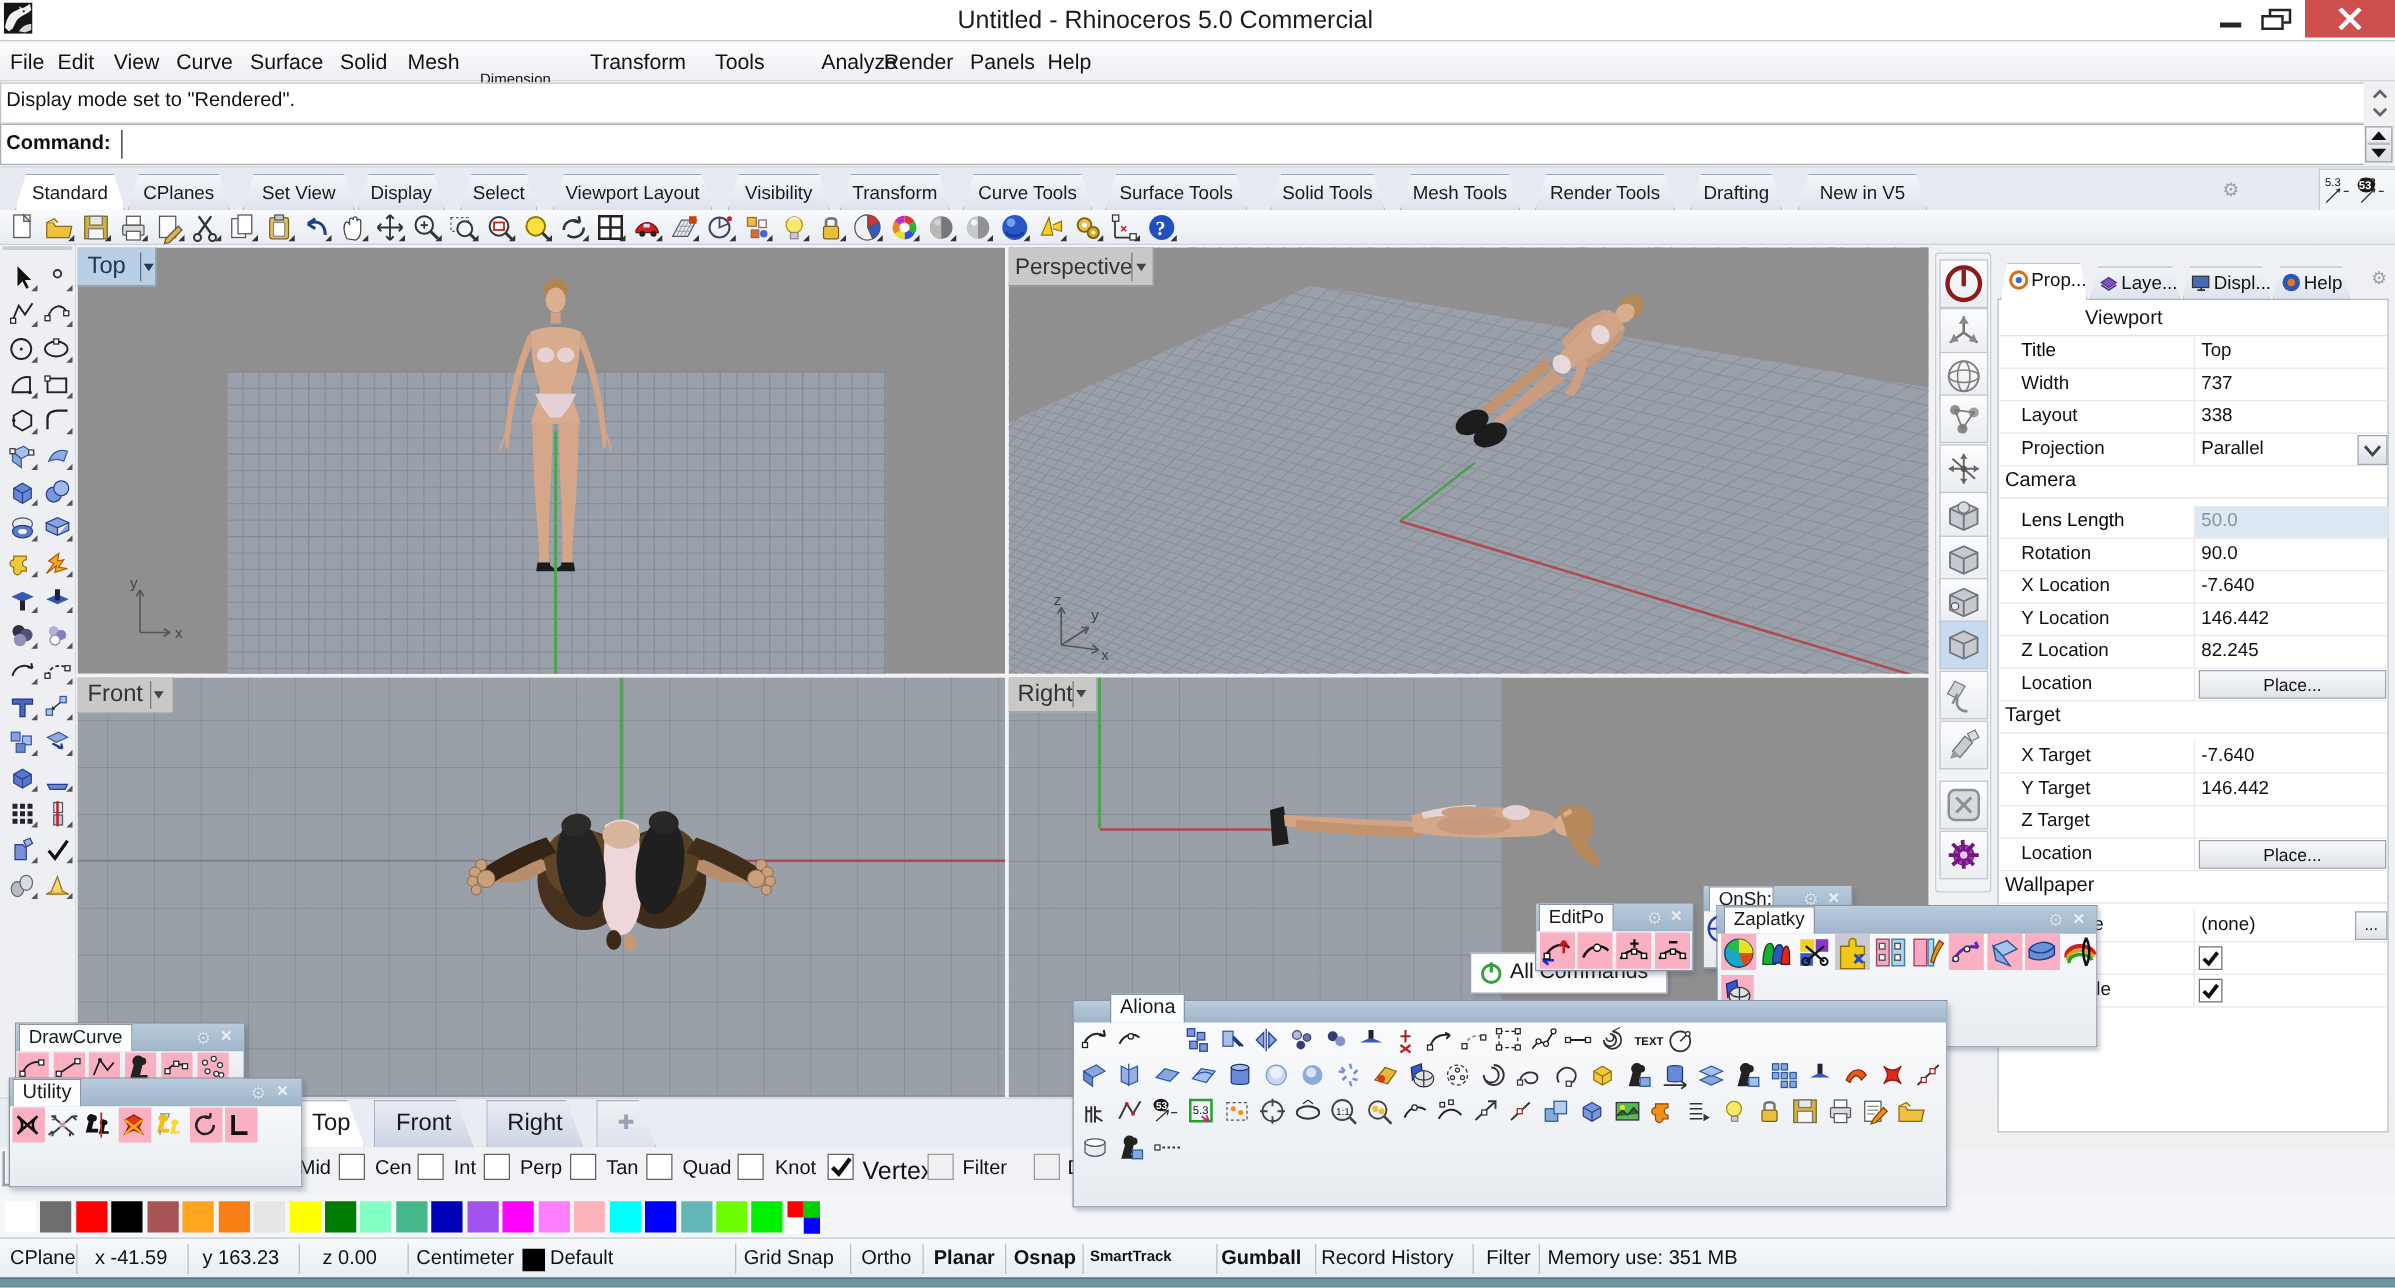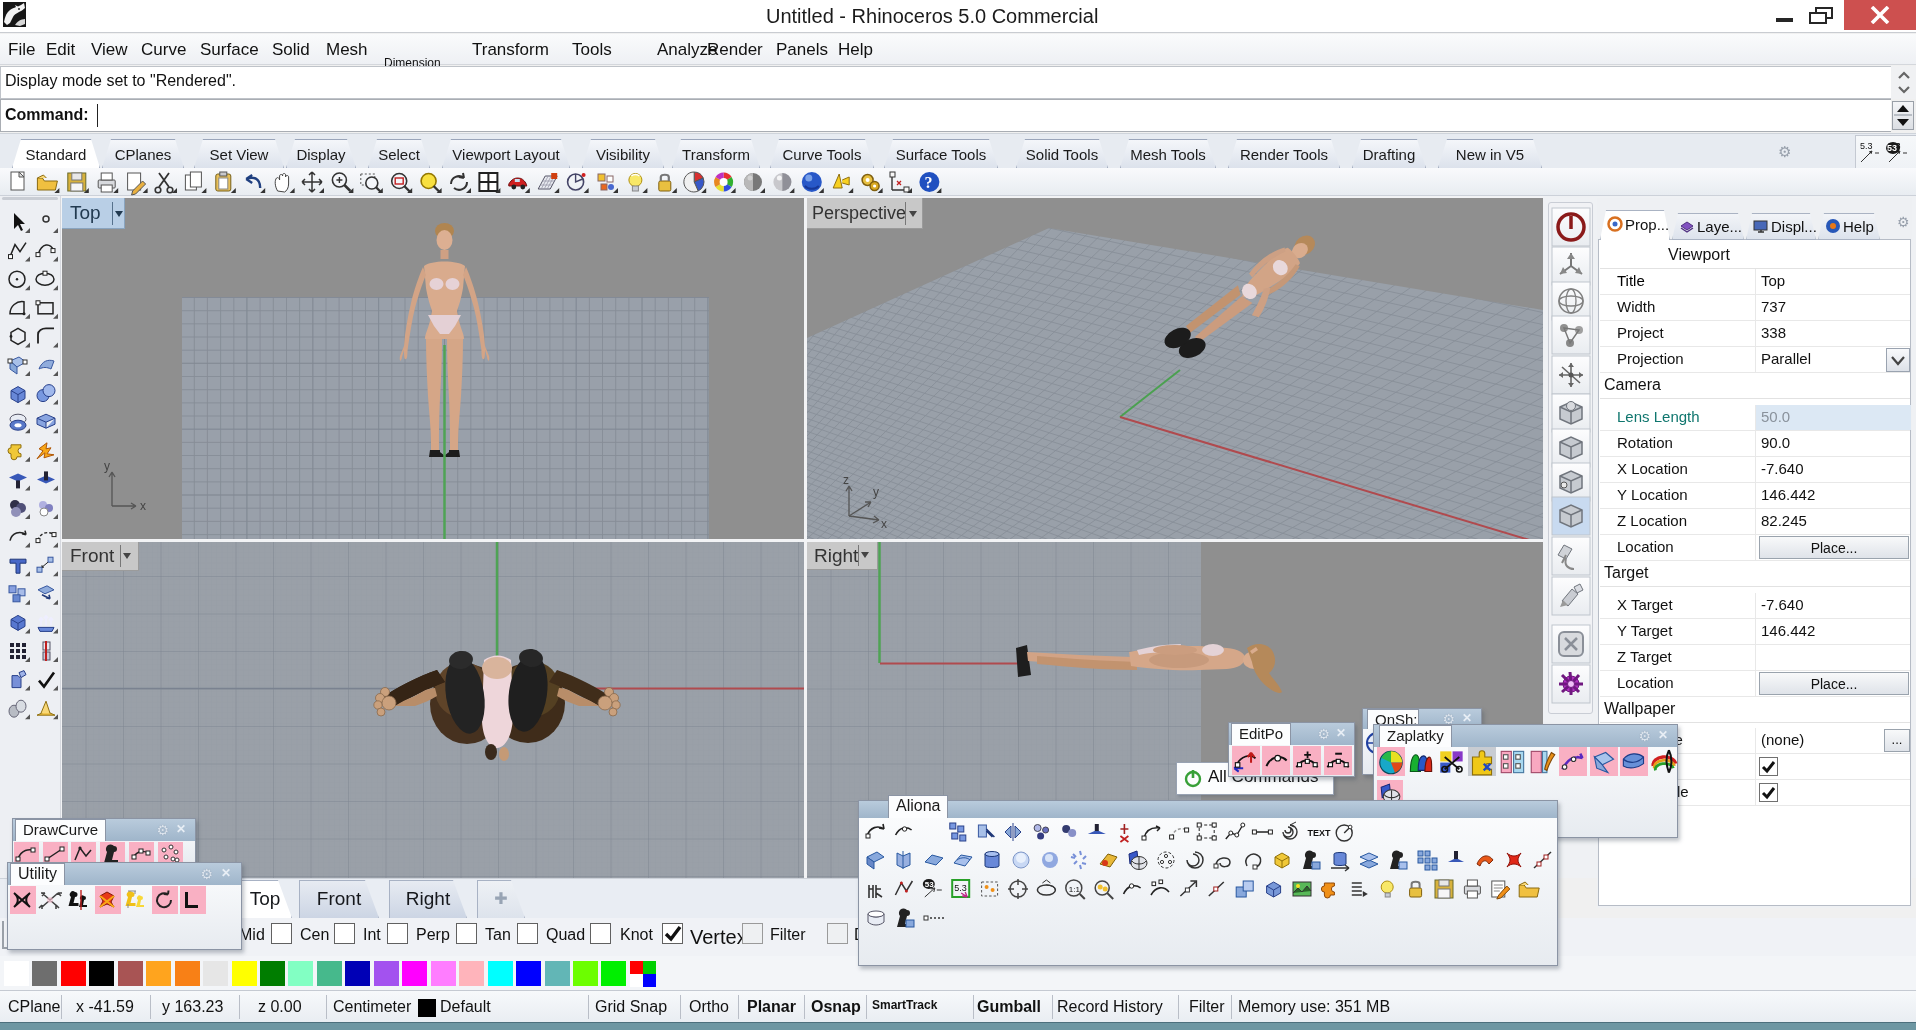--- a/index.html
+++ b/index.html
@@ -756,35 +756,35 @@
 <div class="abs" style="left:1600px;top:294px;width:310px;height:1px;background:#e8e8e8;"></div>
 <div class="abs" style="left:1755px;top:269px;width:1px;height:25px;background:#e8e8e8;"></div>
 <div class="tx" style="left:1617px;top:272px;font-size:15px;color:#000000;">Title</div>
 <div class="tx" style="left:1761px;top:272px;font-size:15px;">Top</div>
 <div class="abs" style="left:1600px;top:320px;width:310px;height:1px;background:#e8e8e8;"></div>
 <div class="abs" style="left:1755px;top:295px;width:1px;height:25px;background:#e8e8e8;"></div>
 <div class="tx" style="left:1617px;top:298px;font-size:15px;color:#111;">Width</div>
 <div class="tx" style="left:1761px;top:298px;font-size:15px;">737</div>
 <div class="abs" style="left:1600px;top:346px;width:310px;height:1px;background:#e8e8e8;"></div>
 <div class="abs" style="left:1755px;top:321px;width:1px;height:25px;background:#e8e8e8;"></div>
-<div class="tx" style="left:1617px;top:324px;font-size:15px;color:#111;">Project</div>
+<div class="tx" style="left:1617px;top:324px;font-size:15px;color:#111;">Layout</div>
 <div class="tx" style="left:1761px;top:324px;font-size:15px;">338</div>
 <div class="abs" style="left:1600px;top:372px;width:310px;height:1px;background:#e8e8e8;"></div>
 <div class="abs" style="left:1755px;top:347px;width:1px;height:25px;background:#e8e8e8;"></div>
 <div class="tx" style="left:1617px;top:350px;font-size:15px;color:#111;">Projection</div>
 <div class="tx" style="left:1761px;top:350px;font-size:15px;">Parallel</div>
 <div class="abs" style="left:1886px;top:348px;width:24px;height:24px;background:linear-gradient(#f8f9fb,#dde1e8);border:1px solid #9aa3b0;"></div>
 <svg class="abs" style="left:1890px;top:355px" width="16" height="12">
     <path d="M2,2 L8,9 L14,2" fill="none" stroke="#444" stroke-width="2.2"></path>
   </svg>
 <div class="tx" style="left:1604px;top:376px;font-size:16px;">Camera</div>
 <div class="abs" style="left:1600px;top:398px;width:310px;height:1px;background:#e2e2e2;"></div>
 <div class="abs" style="left:1600px;top:430px;width:310px;height:1px;background:#e8e8e8;"></div>
 <div class="abs" style="left:1755px;top:405px;width:1px;height:25px;background:#e8e8e8;"></div>
-<div class="tx" style="left:1617px;top:408px;font-size:15px;color:#0f766e;">Lens Length</div>
+<div class="tx" style="left:1617px;top:408px;font-size:15px;color:#000000;">Lens Length</div>
 <div class="abs" style="left:1756px;top:405px;width:155px;height:25px;background:#dce8f4;"></div>
 <div class="tx" style="left:1761px;top:408px;font-size:15px;color:#8a929c;">50.0</div>
 <div class="abs" style="left:1600px;top:456px;width:310px;height:1px;background:#e8e8e8;"></div>
 <div class="abs" style="left:1755px;top:431px;width:1px;height:25px;background:#e8e8e8;"></div>
 <div class="tx" style="left:1617px;top:434px;font-size:15px;color:#111;">Rotation</div>
 <div class="tx" style="left:1761px;top:434px;font-size:15px;">90.0</div>
 <div class="abs" style="left:1600px;top:482px;width:310px;height:1px;background:#e8e8e8;"></div>
 <div class="abs" style="left:1755px;top:457px;width:1px;height:25px;background:#e8e8e8;"></div>
 <div class="tx" style="left:1617px;top:460px;font-size:15px;color:#111;">X Location</div>
 <div class="tx" style="left:1761px;top:460px;font-size:15px;">-7.640</div>

